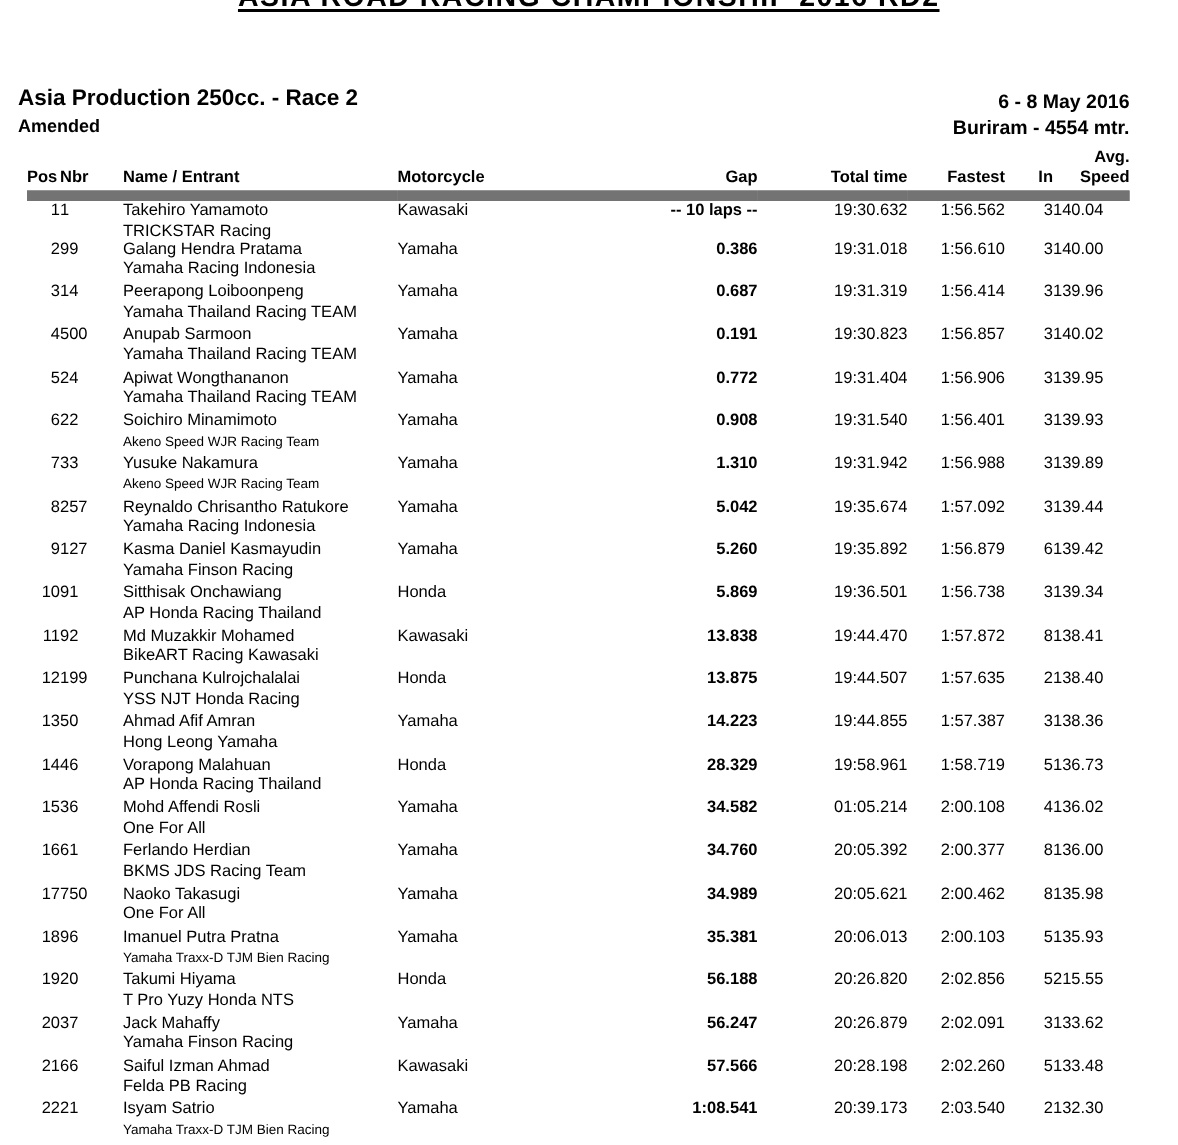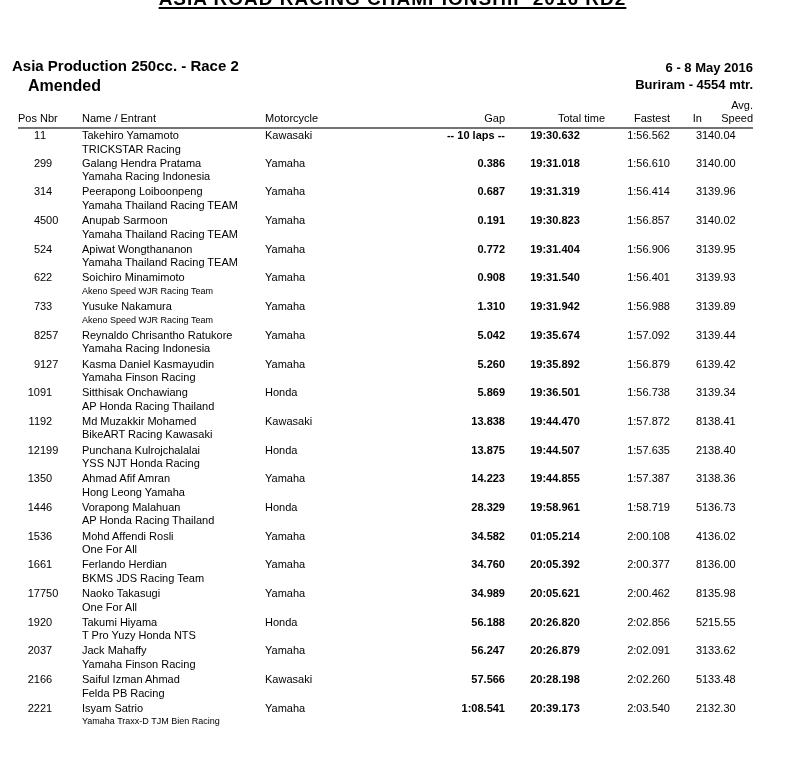--- a/index.html
+++ b/index.html
@@ -36,23 +36,22 @@
     left: 12px;
     top: 57px;
     font-size: 15px;
     font-weight: bold;
     white-space: nowrap;
   }
   .event-status {
     position: absolute;
     left: 12px;
     top: 77px;
-    font-size: 16px;
-    font-weight: bold;
-    margin-left: 16px;
+    font-size: 12px;
+    font-weight: bold;
   }
   .event-date {
     position: absolute;
     right: 32px;
     top: 60px;
     font-size: 13px;
     font-weight: bold;
     text-align: right;
     white-space: nowrap;
   }
@@ -69,23 +68,23 @@
     position: absolute;
     left: 18px;
     top: 95px;
     width: 735px;
     border-collapse: collapse;
     table-layout: fixed;
   }
   table.results th {
     font-size: 11px;
     line-height: 13px;
-    font-weight: normal;
+    font-weight: bold;
     vertical-align: bottom;
-    border-bottom: 2px solid #737373;
+    border-bottom: 7px solid #737373;
     padding: 4px 0 2px 0;
     white-space: nowrap;
   }
   table.results td {
     vertical-align: top;
     padding: 0;
     font-size: 11px;
     line-height: 13px;
     white-space: nowrap;
     overflow: visible;
@@ -98,21 +97,21 @@
   th.c-moto { text-align: left; }
   th.c-gap  { text-align: right; padding-right: 8px; }
   th.c-total{ text-align: right; }
   th.c-fast { text-align: right; padding-right: 2px; }
   th.c-in   { text-align: right; padding-right: 6px; }
   th.c-speed{ text-align: right; }
 
   td.c-pos  { text-align: right; padding-right: 7px; font-size: 9px; padding-top: 1px; }
   td.c-nbr  { padding-left: 12px; }
   td.c-gap  { text-align: right; font-weight: bold; }
-  td.c-total{ text-align: center; font-size: 10px; padding-top: 1px; font-weight: bold; }
+  td.c-total{ text-align: right; font-size: 10px; padding-top: 1px; }
   td.c-fast { text-align: right; font-size: 10px; padding-top: 1px; }
   td.c-in   { text-align: right; font-size: 10px; padding-top: 1px; }
   td.c-speed{ text-align: left; font-size: 10px; padding-top: 1px; }
 
   .rider   { font-size: 11px; line-height: 13.5px; }
   .entrant { font-size: 11px; line-height: 12px; }
   .entrant.small { font-size: 9px; line-height: 12px; }
 </style>
 </head>
 <body>
@@ -387,20 +386,34 @@
       <div class="entrant">One For All</div>
     </td>
     <td class="c-moto">Yamaha</td>
     <td class="c-gap">34.989</td>
     <td class="c-total">20:05.621</td>
     <td class="c-fast">2:00.462</td>
     <td class="c-in">8</td>
     <td class="c-speed">135.98</td>
   </tr>
         <tr>
+    <td class="c-pos">18</td>
+    <td class="c-nbr">96</td>
+    <td class="c-name">
+      <div class="rider">Imanuel Putra Pratna</div>
+      <div class="entrant small">Yamaha Traxx-D TJM Bien Racing</div>
+    </td>
+    <td class="c-moto">Yamaha</td>
+    <td class="c-gap">35.381</td>
+    <td class="c-total">20:06.013</td>
+    <td class="c-fast">2:00.103</td>
+    <td class="c-in">5</td>
+    <td class="c-speed">135.93</td>
+  </tr>
+        <tr>
     <td class="c-pos">19</td>
     <td class="c-nbr">20</td>
     <td class="c-name">
       <div class="rider">Takumi Hiyama</div>
       <div class="entrant">T Pro Yuzy Honda NTS</div>
     </td>
     <td class="c-moto">Honda</td>
     <td class="c-gap">56.188</td>
     <td class="c-total">20:26.820</td>
     <td class="c-fast">2:02.856</td>

